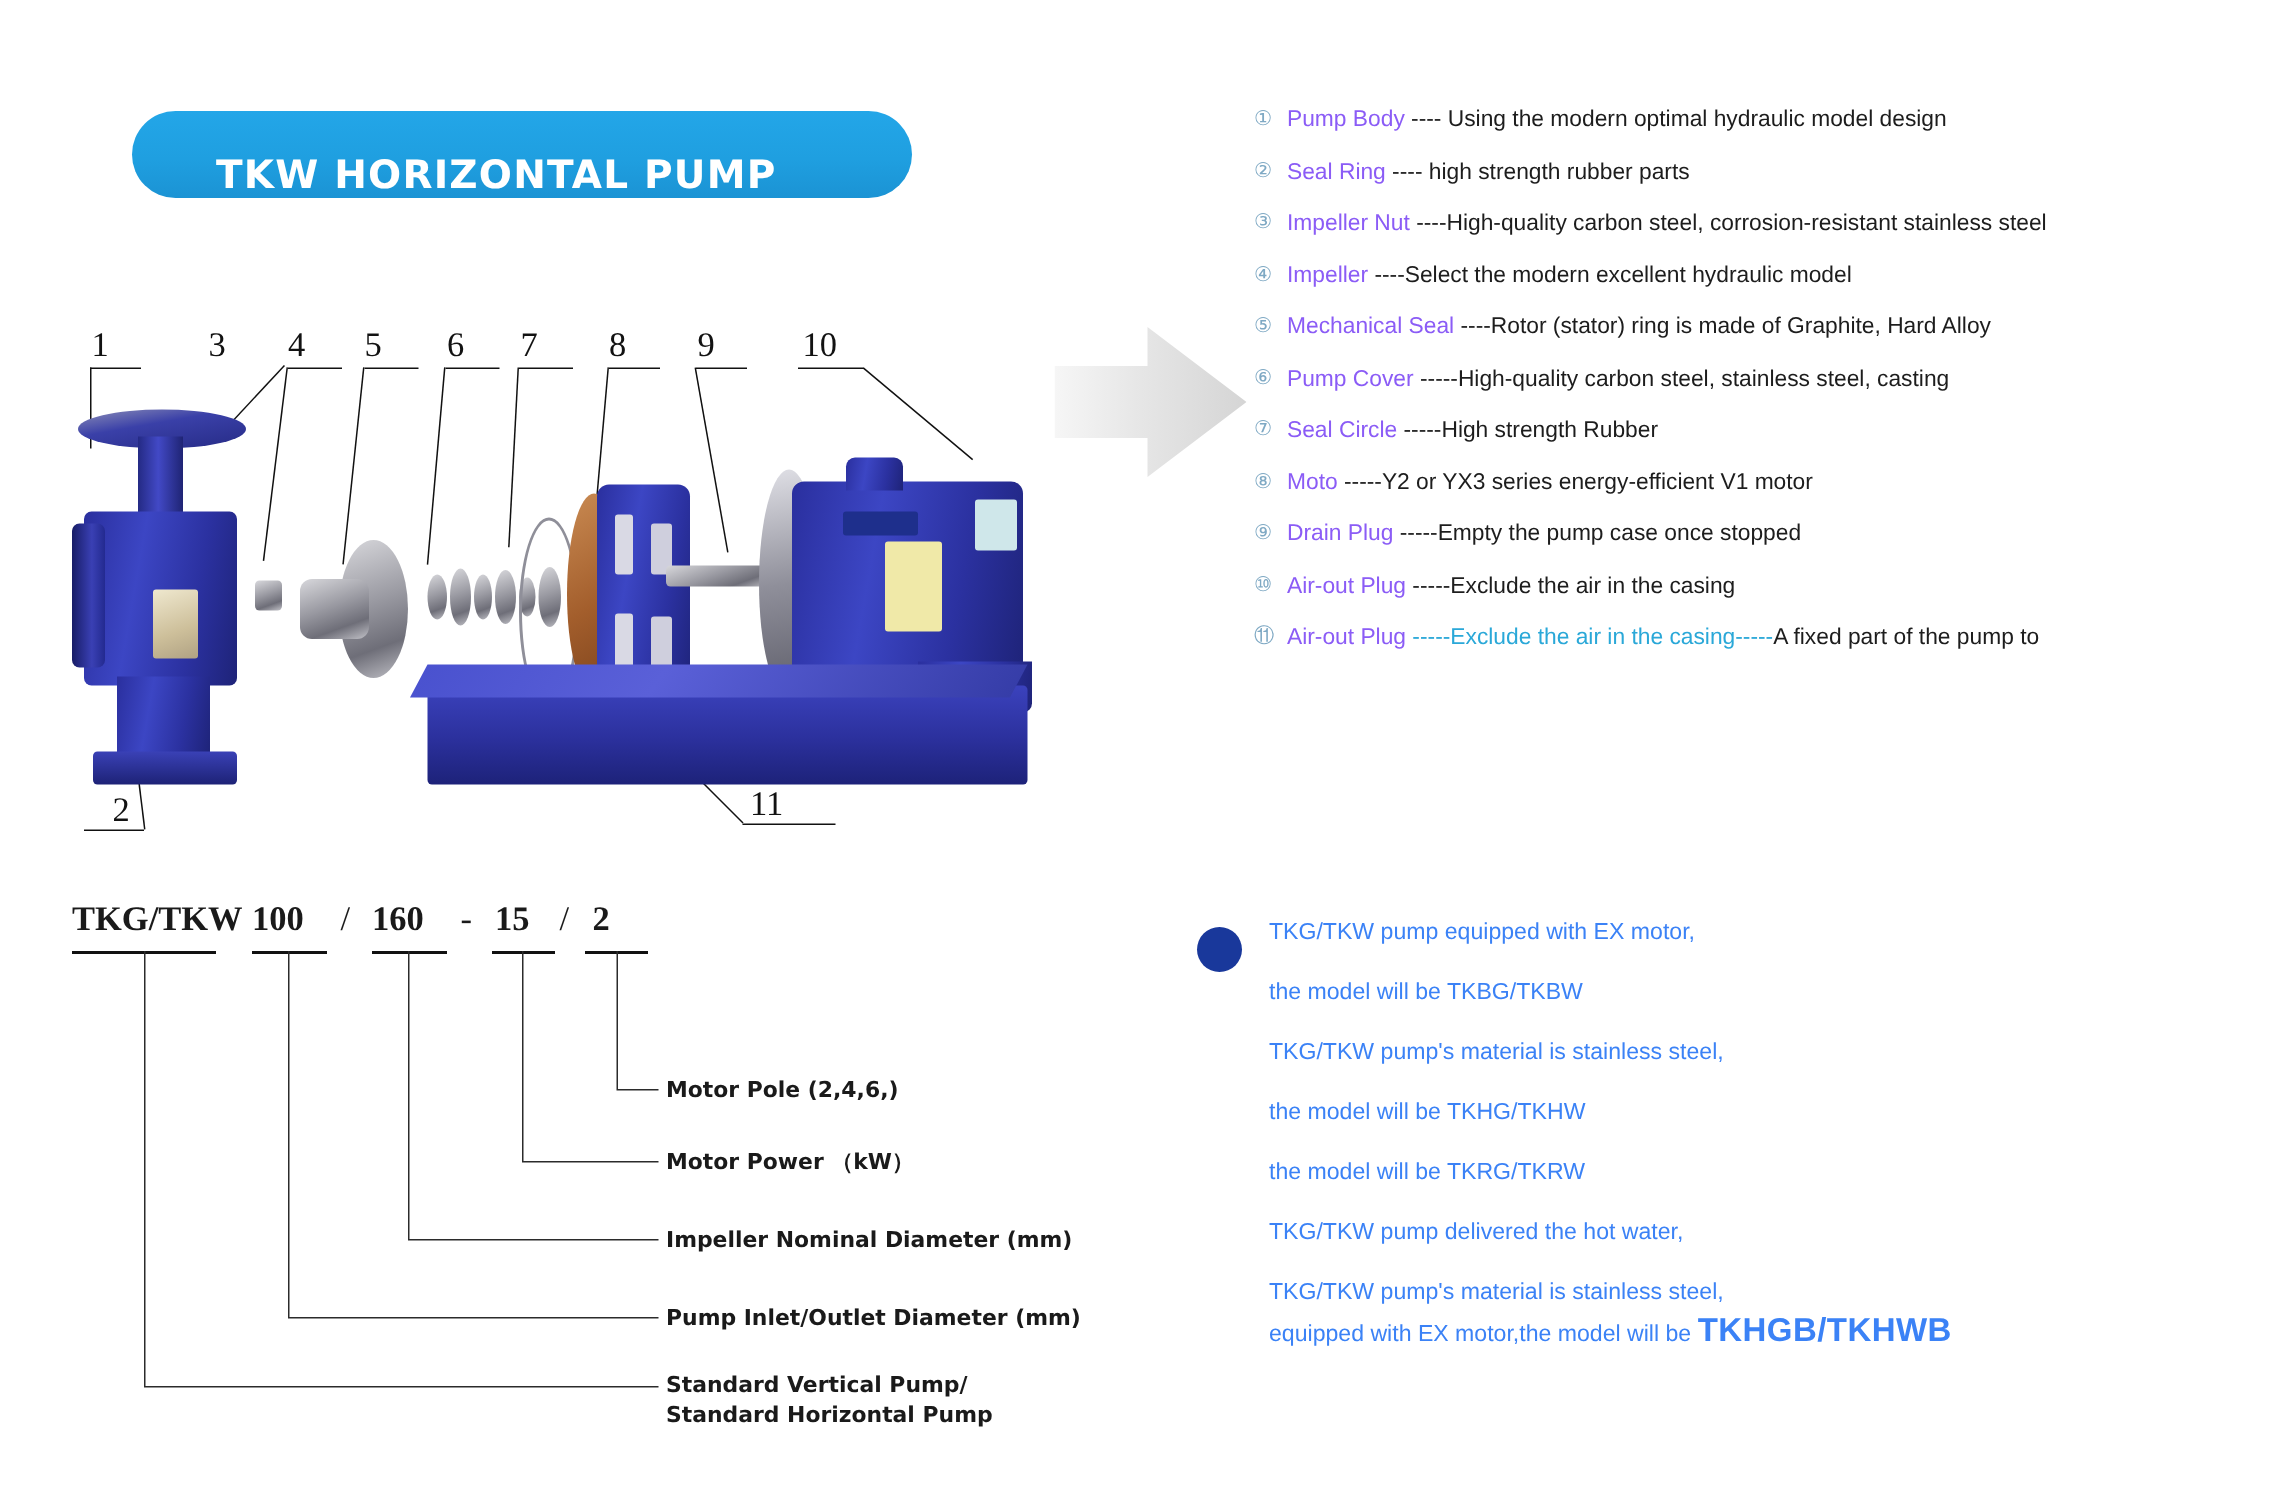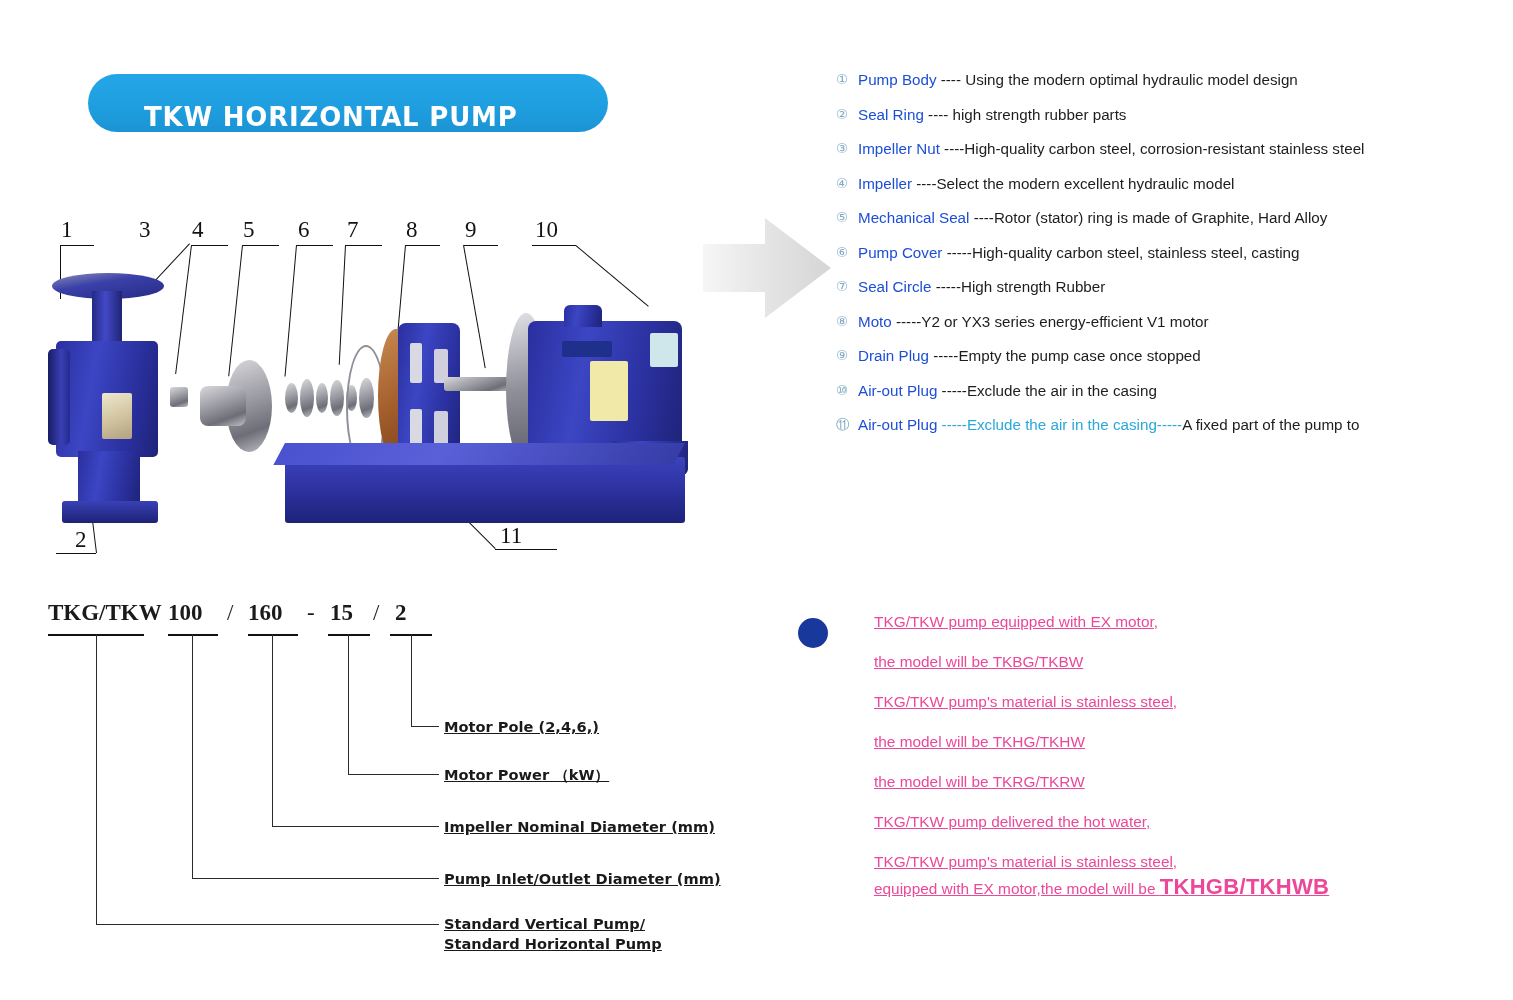--- a/index.html
+++ b/index.html
@@ -30,42 +30,42 @@
   
   #arrow{position:absolute;left:703px;top:216px;width:128px;height:104px;}
 
   
   #legend{position:absolute;left:836px;top:70px;width:668px;}
   .leg-row{display:flex;align-items:flex-start;margin-bottom:15.5px;
     font-size:15.2px;line-height:19px;}
   .leg-num{flex:0 0 auto;width:22px;color:#7fa9c4;font-size:13.5px;
     font-family:"DejaVu Sans",sans-serif;line-height:19px;}
   .leg-body{flex:1 1 auto;}
-  .leg-part{color:#1d4ed8;}
+  .leg-part{color:#8b5cf6;}
   .leg-desc{color:#1d1d1d;}
   .leg-desc2{color:#1d1d1d;display:block;padding-left:16px;margin-top:2px;}
   .leg-blue{color:#2aa8d8;}
 
   
   #model{position:absolute;left:40px;top:596px;width:700px;height:370px;}
   .mc{position:absolute;font-family:"Liberation Serif","DejaVu Serif",serif;
     font-size:23px;font-weight:bold;color:#1a1a1a;white-space:nowrap;}
   .mc.light{font-weight:normal;}
   .ln{position:absolute;background:#2b2b2b;}
   .ln-h{height:1.3px;}
   .ln-v{width:1.3px;}
   .mlabel{position:absolute;font-size:14.6px;font-weight:bold;color:#1a1a1a;
-    white-space:nowrap;line-height:19px;font-family:"DejaVu Sans",sans-serif;text-decoration:underline;}
+    white-space:nowrap;line-height:19px;font-family:"DejaVu Sans",sans-serif;}
 
   
   #notes{position:absolute;left:798px;top:612px;width:620px;}
   #notes .bullet{position:absolute;left:0px;top:6px;width:30px;height:30px;
     border-radius:50%;background:#19389b;}
-  .note-line{margin-left:76px;font-size:15.4px;color:#ec4899;line-height:19px;
-    margin-bottom:21px;white-space:nowrap;text-decoration:underline;}
+  .note-line{margin-left:48px;font-size:15.4px;color:#3b82f6;line-height:19px;
+    margin-bottom:21px;white-space:nowrap;}
   .note-line.tight{margin-bottom:6px;}
   .note-big{font-size:22px;font-weight:bold;letter-spacing:.3px;}
 </style>
 </head>
 <body>
 
 <div id="title-pill">
   <span class="txt">TKW HORIZONTAL PUMP</span>
 </div>
 

